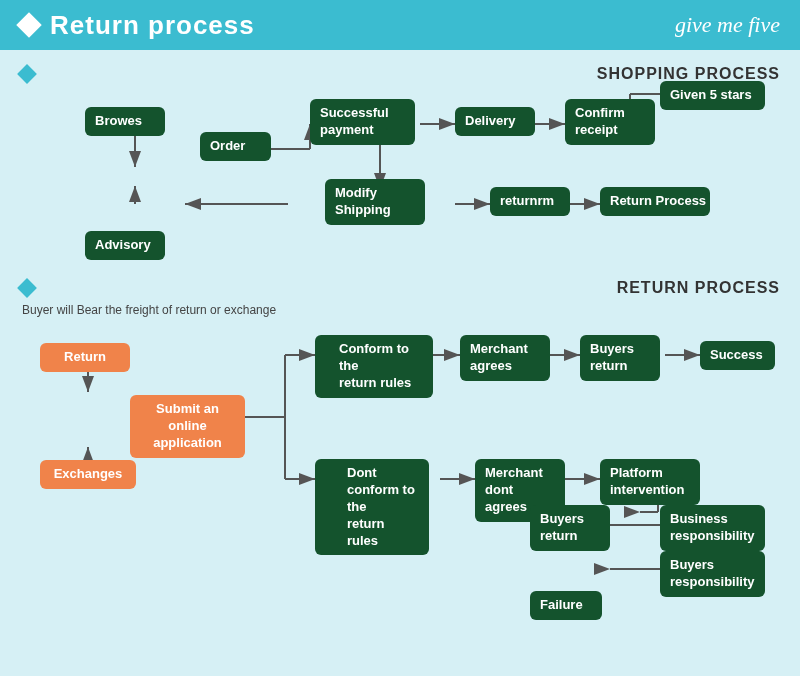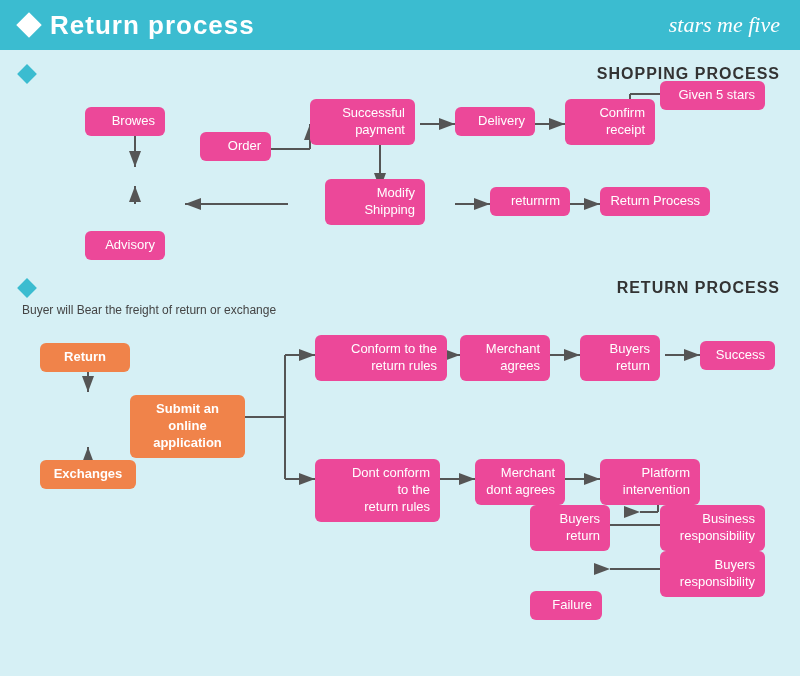--- a/index.html
+++ b/index.html
@@ -75,27 +75,27 @@
     }
     .section-desc {
       font-size: 12px;
       color: #444;
       margin-bottom: 10px;
       margin-left: 2px;
     }
 
     
     .box-teal {
-      background: #ec4899;
+      background: #14532d;
       color: white;
       border-radius: 6px;
       padding: 6px 10px;
-      text-align: right;
+      text-align: left;
       font-size: 13px;
-      font-weight: normal;
+      font-weight: bold;
       line-height: 1.3;
       position: absolute;
       white-space: nowrap;
     }
 
     
     .box-orange {
       background: #f0834a;
       color: white;
       border-radius: 6px;
@@ -119,21 +119,21 @@
       position: relative;
       height: 300px;
     }
   </style>
 </head>
 <body>
 
 <div class="header">
   <div class="header-diamond"></div>
   <span class="header-title">Return process</span>
-  <span class="header-logo">stars me five</span>
+  <span class="header-logo">give me five</span>
 </div>
 
 <div class="content">
 
   <div class="section-header">
     <div class="section-diamond"></div>
     <span class="section-title">SHOPPING PROCESS</span>
   </div>
 
   <div class="shopping-area" style="position:relative; height:180px; margin-bottom:10px;">
@@ -240,29 +240,29 @@
 
       <line x1="645" y1="242" x2="590" y2="242" stroke="#555" stroke-width="2" marker-end="url(#arr2l)"></line>
     </svg>
 
     <div class="box-orange" style="left:20px;top:16px;width:90px;">Return</div>
 
     <div class="box-orange" style="left:110px;top:68px;width:115px;white-space:normal;">Submit an online<br>application</div>
 
     <div class="box-orange" style="left:20px;top:133px;width:96px;">Exchanges</div>
 
-    <div class="box-teal" style="left:295px;top:8px;width:132px;white-space:normal;padding-left:24px;">Conform to the<br>return rules</div>
+    <div class="box-teal" style="left:295px;top:8px;width:118px;white-space:normal;padding-left:24px;">Conform to the<br>return rules</div>
 
     <div class="box-teal" style="left:440px;top:8px;width:90px;white-space:normal;">Merchant<br>agrees</div>
 
     <div class="box-teal" style="left:560px;top:8px;width:80px;white-space:normal;">Buyers<br>return</div>
 
     <div class="box-teal" style="left:680px;top:14px;width:75px;">Success</div>
 
-    <div class="box-teal" style="left:295px;top:132px;width:125px;white-space:normal;padding-left:32px;">Dont conform to the<br>return rules</div>
+    <div class="box-teal" style="left:295px;top:132px;width:114px;white-space:normal;padding-left:32px;">Dont conform to the<br>return rules</div>
 
     <div class="box-teal" style="left:455px;top:132px;width:90px;white-space:normal;">Merchant<br>dont agrees</div>
 
     <div class="box-teal" style="left:580px;top:132px;width:100px;white-space:normal;">Platform<br>intervention</div>
 
     <div class="box-teal" style="left:510px;top:178px;width:80px;white-space:normal;">Buyers<br>return</div>
 
     <div class="box-teal" style="left:640px;top:178px;width:105px;white-space:normal;">Business<br>responsibility</div>
 
     <div class="box-teal" style="left:510px;top:224px;width:72px;margin-top:40px;">Failure</div>

